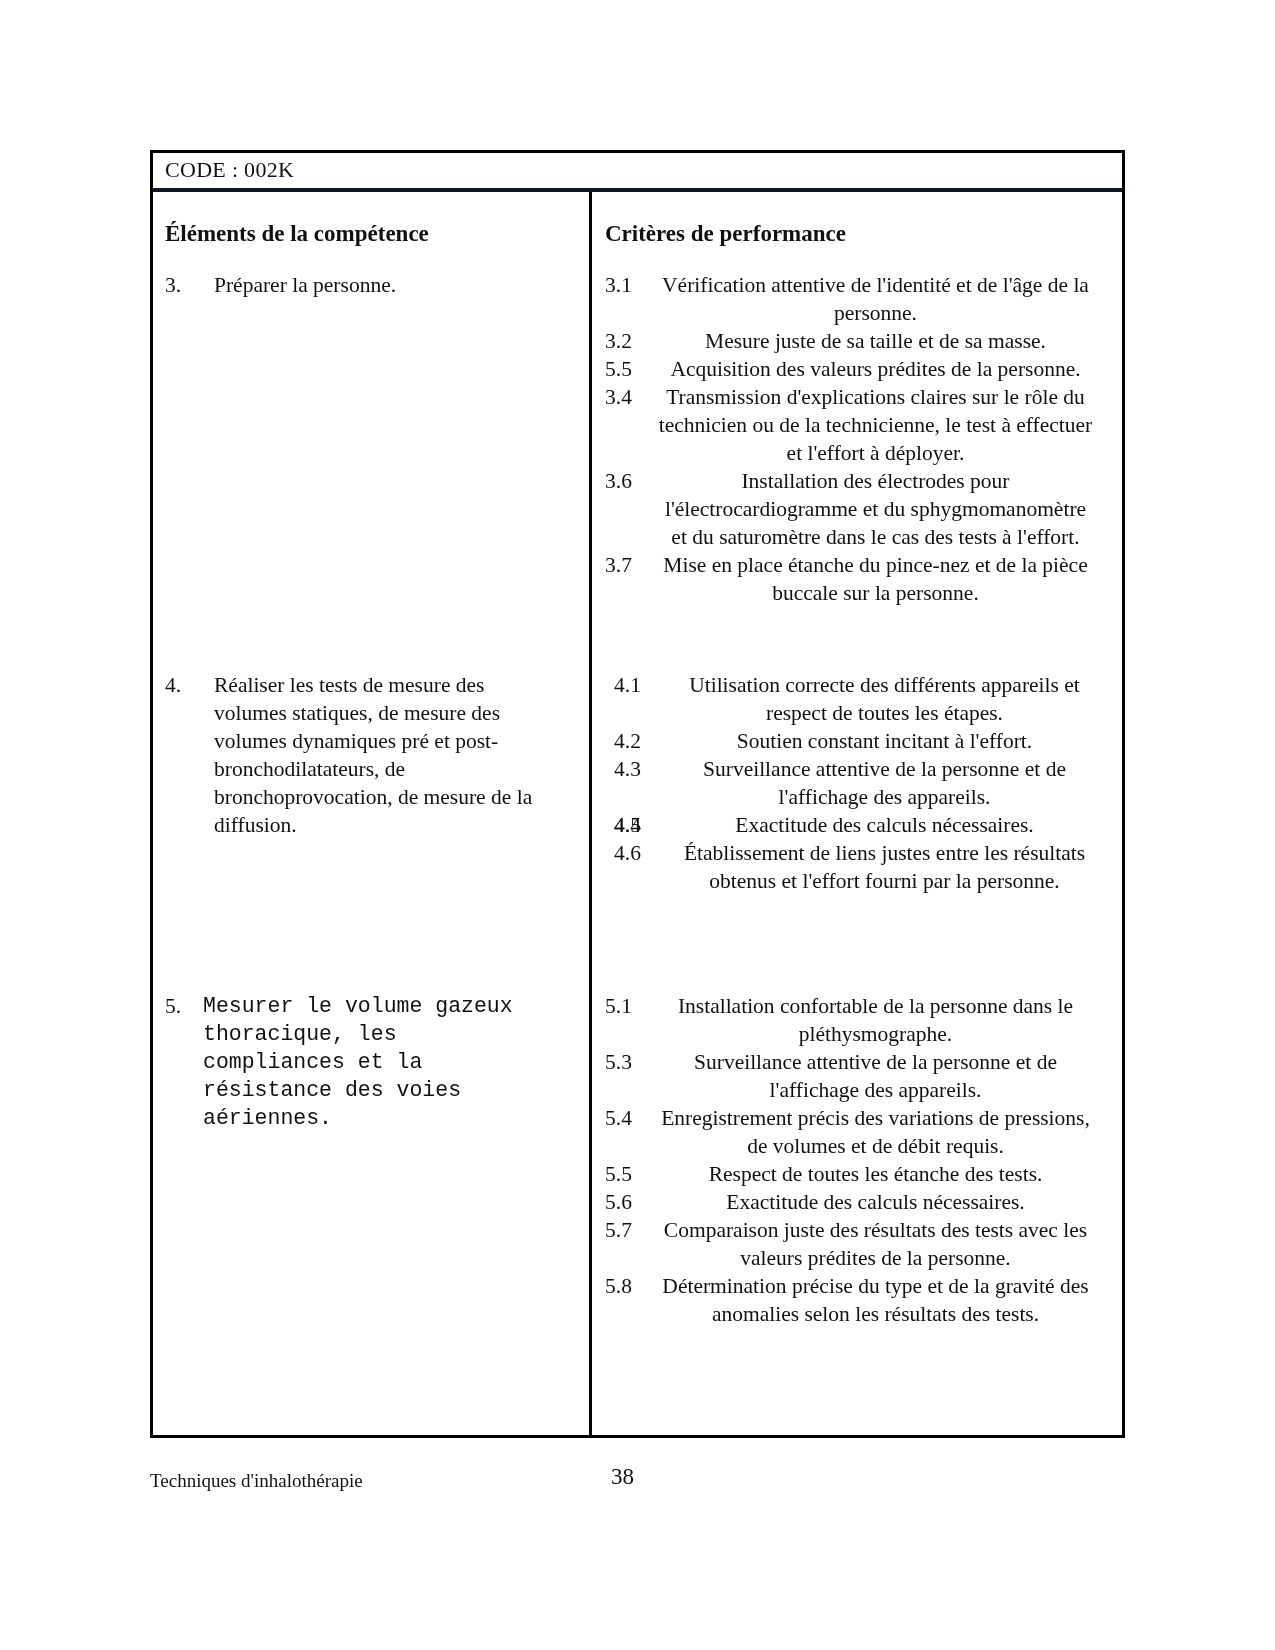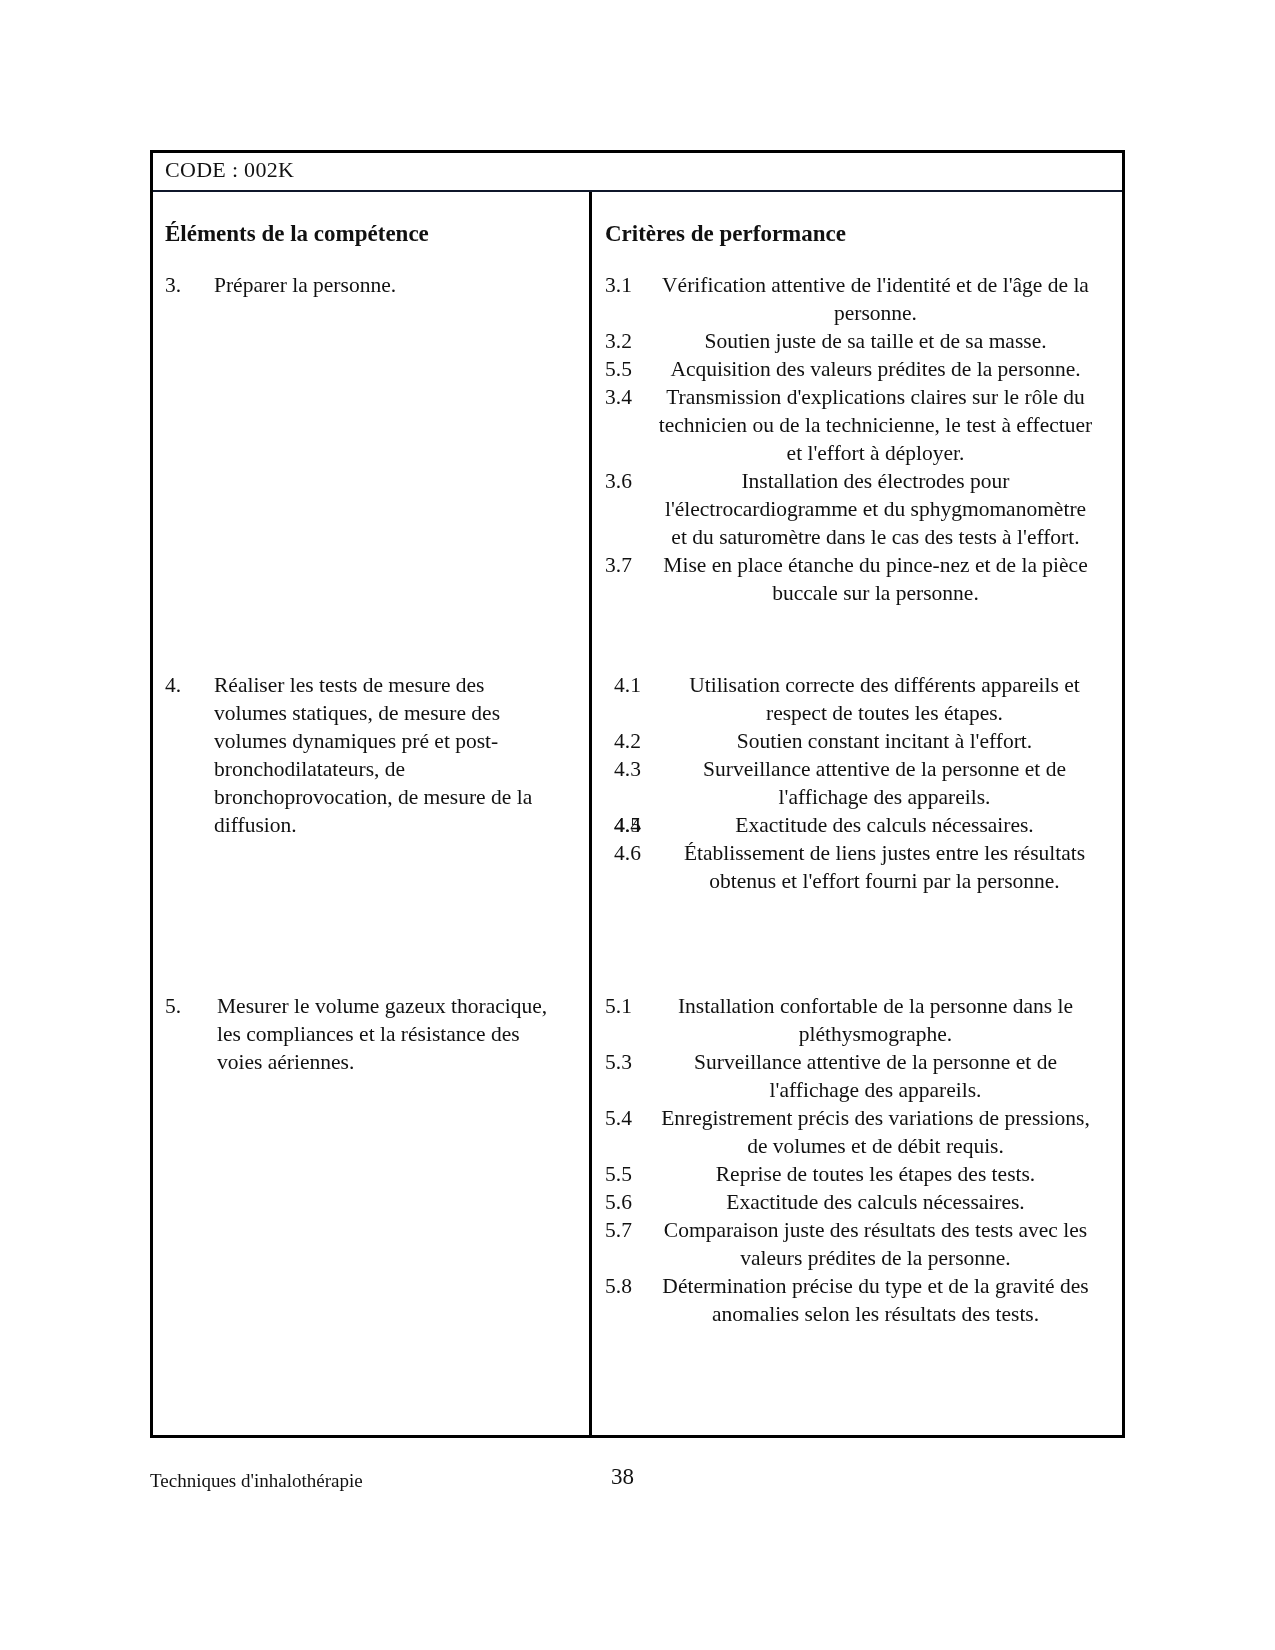--- a/index.html
+++ b/index.html
@@ -1,27 +1,27 @@
 <!DOCTYPE html>
 <html><head>
 <meta charset="utf-8">
 <style>
   html, body { margin: 0; padding: 0; background: #ffffff; }
   body { width: 1275px; height: 1650px; position: relative; font-family: "Liberation Serif", "DejaVu Serif", serif; color: #111; }
   .frame { position: absolute; left: 150px; top: 150px; width: 975px; height: 1288px; border: 3px solid #000; box-sizing: border-box; }
-  .code-row { height: 39px; border-bottom: 2px solid #0f172a; box-sizing: border-box; padding: 4px 0 0 12px; font-size: 22px; letter-spacing: 0.3px; }
+  .code-row { height: 39px; border-bottom: 4px solid #0f172a; box-sizing: border-box; padding: 4px 0 0 12px; font-size: 22px; letter-spacing: 0.3px; }
   .cols { position: absolute; top: 39px; left: 0; right: 0; bottom: 0; }
   .divider { position: absolute; left: 436px; top: 0; bottom: 0; width: 3px; background: #000; }
   .col-left { position: absolute; left: 12px; top: 0; width: 420px; }
   .col-right { position: absolute; left: 452px; top: 0; width: 510px; }
   .head { font-weight: bold; font-size: 23px; position: absolute; top: 29px; white-space: nowrap; }
   .block { position: absolute; font-size: 21.5px; line-height: 28px; }
   .el-num { position: absolute; left: 0; top: 0; }
   .el-text { position: absolute; left: 49px; top: 0; width: 370px; }
-  .el-text.wide { left: 52px; width: 360px; }
+  .el-text.wide { left: 38px; width: 360px; font-family: Liberation Mono, monospace; }
   .crit { position: relative; padding-left: 51px; text-align: center; }
   .crit-num { position: absolute; left: 0; top: 0; }
   .footer-left { position: absolute; left: 150px; top: 1470px; font-size: 19px; }
   .footer-page { position: absolute; left: 611px; top: 1464px; font-size: 23px; }
 </style>
 </head>
 <body>
 
 <div class="frame">
   <div class="code-row">CODE : 002K</div>
@@ -45,41 +45,41 @@
         <span class="el-num">5.</span>
         <span class="el-text wide" style="width:345px;">Mesurer le volume gazeux thoracique, les compliances et la résistance des voies aériennes.</span>
       </div>
     </div>
 
     <div class="col-right">
       <div class="head">Critères de performance</div>
 
       <div class="block" style="top:79px; width:490px;">
         <div class="crit"><span class="crit-num">3.1</span><span>Vérification attentive de l'identité et de l'âge de la personne.</span></div>
-        <div class="crit"><span class="crit-num">3.2</span><span>Soutien juste de sa taille et de sa masse.</span></div>
+        <div class="crit"><span class="crit-num">3.2</span><span>Mesure juste de sa taille et de sa masse.</span></div>
         <div class="crit"><span class="crit-num">5.5</span><span>Acquisition des valeurs prédites de la personne.</span></div>
         <div class="crit"><span class="crit-num">3.4</span><span>Transmission d'explications claires sur le rôle du technicien ou de la technicienne, le test à effectuer et l'effort à déployer.</span></div>
         <div class="crit"><span class="crit-num">3.6</span><span>Installation des électrodes pour l'électrocardiogramme et du sphygmomanomètre et du saturomètre dans le cas des tests à l'effort.</span></div>
         <div class="crit"><span class="crit-num">3.7</span><span>Mise en place étanche du pince-nez et de la pièce buccale sur la personne.</span></div>
       </div>
 
       <div class="block" style="top:479px; width:490px;margin-left:9px;">
         <div class="crit"><span class="crit-num">4.1</span><span>Utilisation correcte des différents appareils et respect de toutes les étapes.</span></div>
         <div class="crit"><span class="crit-num">4.2</span><span>Soutien constant incitant à l'effort.</span></div>
         <div class="crit"><span class="crit-num">4.3</span><span>Surveillance attentive de la personne et de l'affichage des appareils.</span></div>
         <div class="crit"><span class="crit-num">4.4</span></div>
         <div class="crit"><span class="crit-num">4.5</span><span>Exactitude des calculs nécessaires.</span></div>
         <div class="crit"><span class="crit-num">4.6</span><span>Établissement de liens justes entre les résultats obtenus et l'effort fourni par la personne.</span></div>
       </div>
 
       <div class="block" style="top:800px; width:490px;">
         <div class="crit"><span class="crit-num">5.1</span><span>Installation confortable de la personne dans le pléthysmographe.</span></div>
         <div class="crit"><span class="crit-num">5.3</span><span>Surveillance attentive de la personne et de l'affichage des appareils.</span></div>
         <div class="crit"><span class="crit-num">5.4</span><span>Enregistrement précis des variations de pressions, de volumes et de débit requis.</span></div>
-        <div class="crit"><span class="crit-num">5.5</span><span>Reprise de toutes les étapes des tests.</span></div>
+        <div class="crit"><span class="crit-num">5.5</span><span>Respect de toutes les étanche des tests.</span></div>
         <div class="crit"><span class="crit-num">5.6</span><span>Exactitude des calculs nécessaires.</span></div>
         <div class="crit"><span class="crit-num">5.7</span><span>Comparaison juste des résultats des tests avec les valeurs prédites de la personne.</span></div>
         <div class="crit"><span class="crit-num">5.8</span><span>Détermination précise du type et de la gravité des  anomalies selon les résultats des tests.</span></div>
       </div>
     </div>
   </div>
 </div>
 
 <div class="footer-left">Techniques d'inhalothérapie</div>
 <div class="footer-page">38</div>

